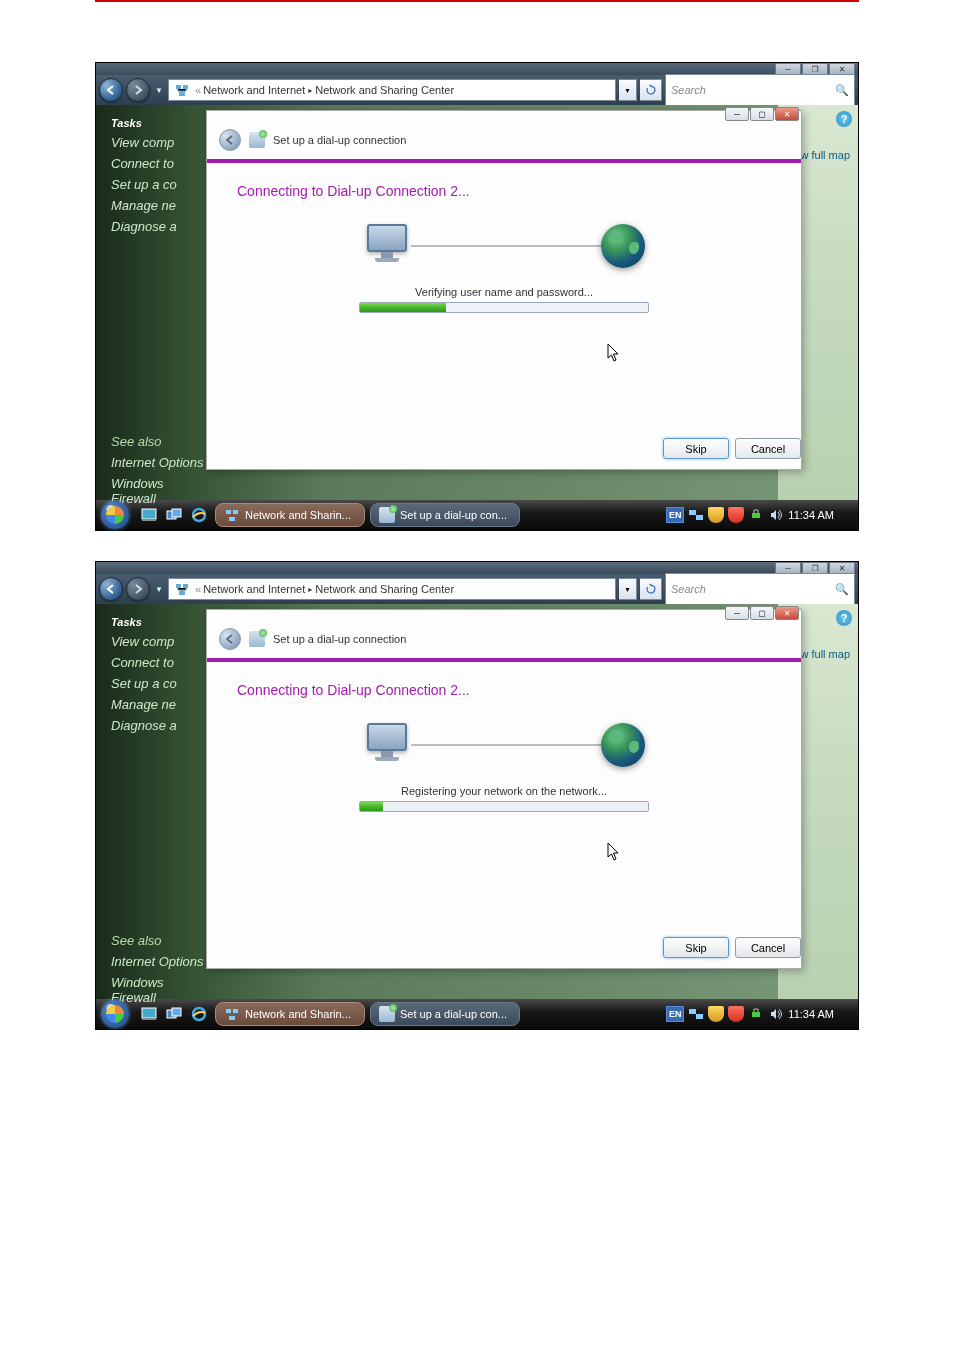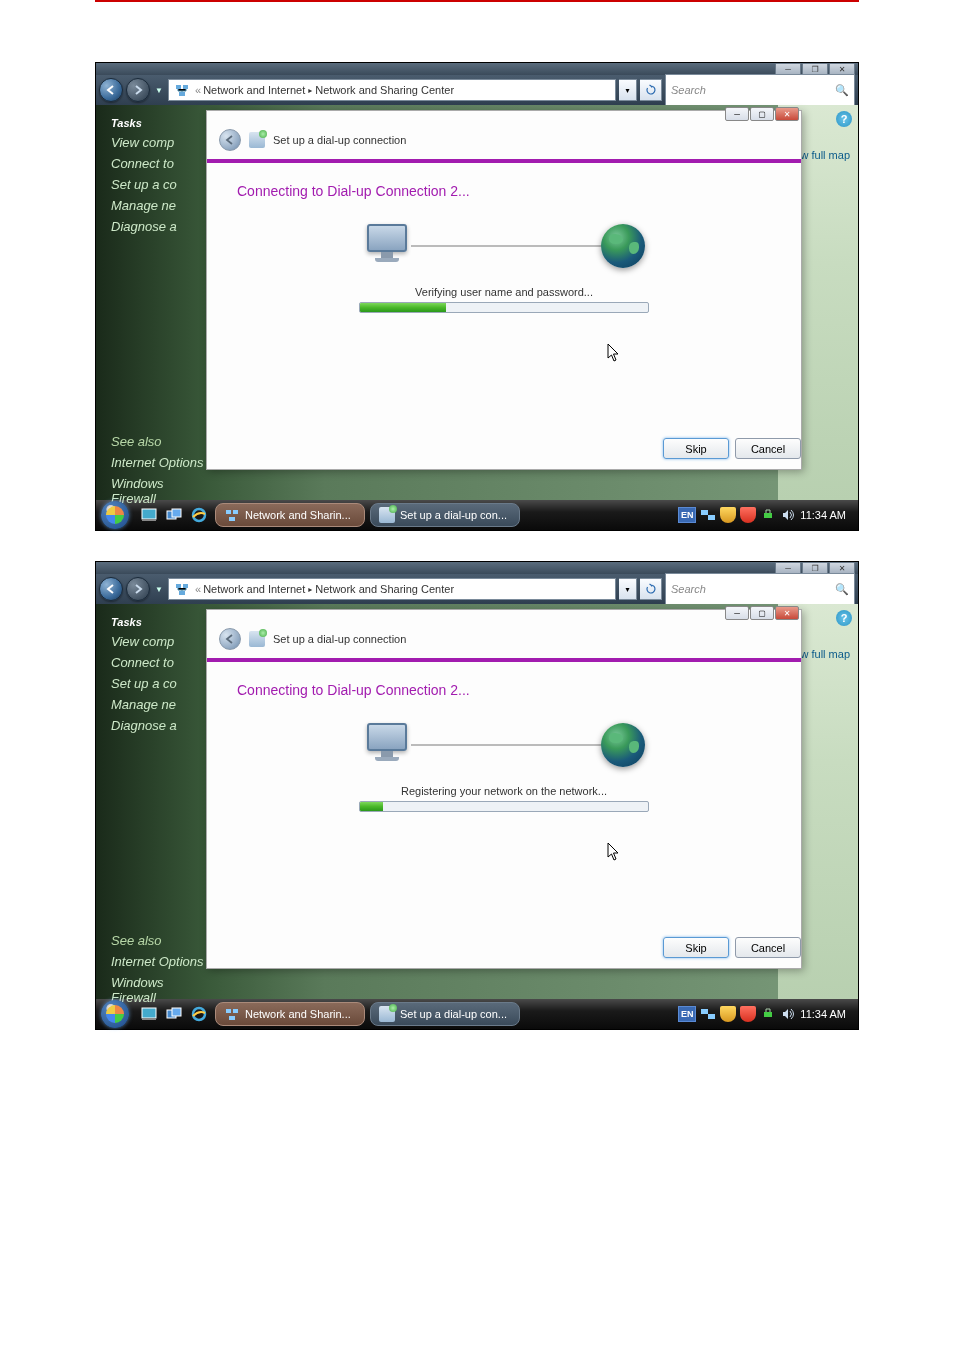--- a/index.html
+++ b/index.html
@@ -70,21 +70,21 @@
     
     .taskbar { height: 30px; background: linear-gradient(#4a4a4a,#1a1a1a 40%,#0a0a0a); display: flex; align-items: center; padding: 0 0 0 0; }
     .start-orb { width: 38px; height: 30px; display: flex; align-items: center; justify-content: center; }
     .orb { width: 28px; height: 28px; border-radius: 50%; background: radial-gradient(circle at 35% 30%, #fff 0%, #ccc 15%, #4a7ab4 18%, #1a4a8a 100%); box-shadow: 0 0 4px rgba(120,180,240,.6); position: relative; }
     .orb::after { content:''; position:absolute; inset:5px; border-radius:50%; background: conic-gradient(#e84 0 90deg, #4c4 90deg 180deg, #48e 180deg 270deg, #ec4 270deg 360deg); filter: blur(.5px); }
     .ql-icons { display: flex; gap: 3px; margin-left: 4px; }
     .ql-icon { width: 22px; height: 22px; display: flex; align-items: center; justify-content: center; font-size: 14px; }
     .task-btn { height: 24px; background: linear-gradient(#5a6a7a,#3a4a5a); border: 1px solid #6a7a8a; border-radius: 8px; margin-left: 5px; padding: 0 8px; display: flex; align-items: center; gap: 5px; color: #fff; font-size: 11px; min-width: 150px; }
     .task-btn.active { background: linear-gradient(#8a6a5a,#6a4a3a); border-color: #aa8a7a; }
     .tb-icon { width: 16px; height: 16px; }
-    .tray { margin-left: auto; display: flex; align-items: center; gap: 4px; padding-right: 12px; color: #fff; font-size: 11px; }
+    .tray { margin-left: auto; display: flex; align-items: center; gap: 4px; padding-right: 24px; color: #fff; font-size: 11px; }
     .tray-icon { width: 16px; height: 16px; display: flex; align-items: center; justify-content: center; font-size: 11px; }
     
     .modem-icon { background: linear-gradient(#d8e4f0,#9ab8d4); border-radius: 2px; position: relative; }
     .modem-icon::after { content:''; position:absolute; right:-2px; top:-2px; width:8px; height:8px; background: radial-gradient(#aea,#4a4); border-radius:50%; }
     .shield-y { background: linear-gradient(#ffd860,#d89820); border-radius: 2px 2px 50% 50%; }
     .shield-r { background: linear-gradient(#ff7060,#d83020); border-radius: 2px 2px 50% 50%; }
     .lang-box { width: 18px; height: 16px; background: #3a6ab4; border: 1px solid #5a8ad4; font-size: 9px; font-weight: bold; }
   </style>
 </head>
 <body>

